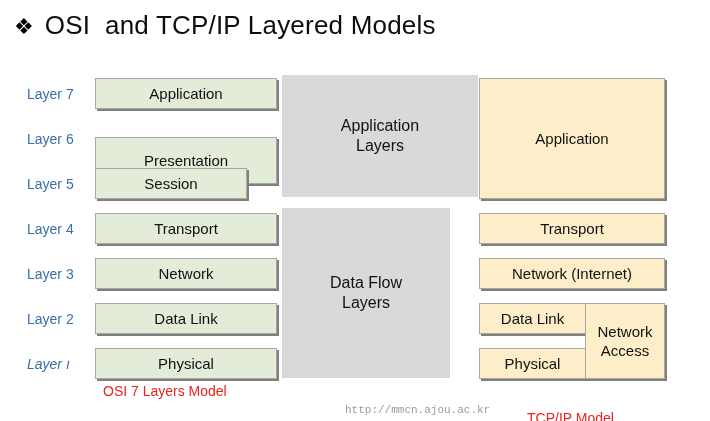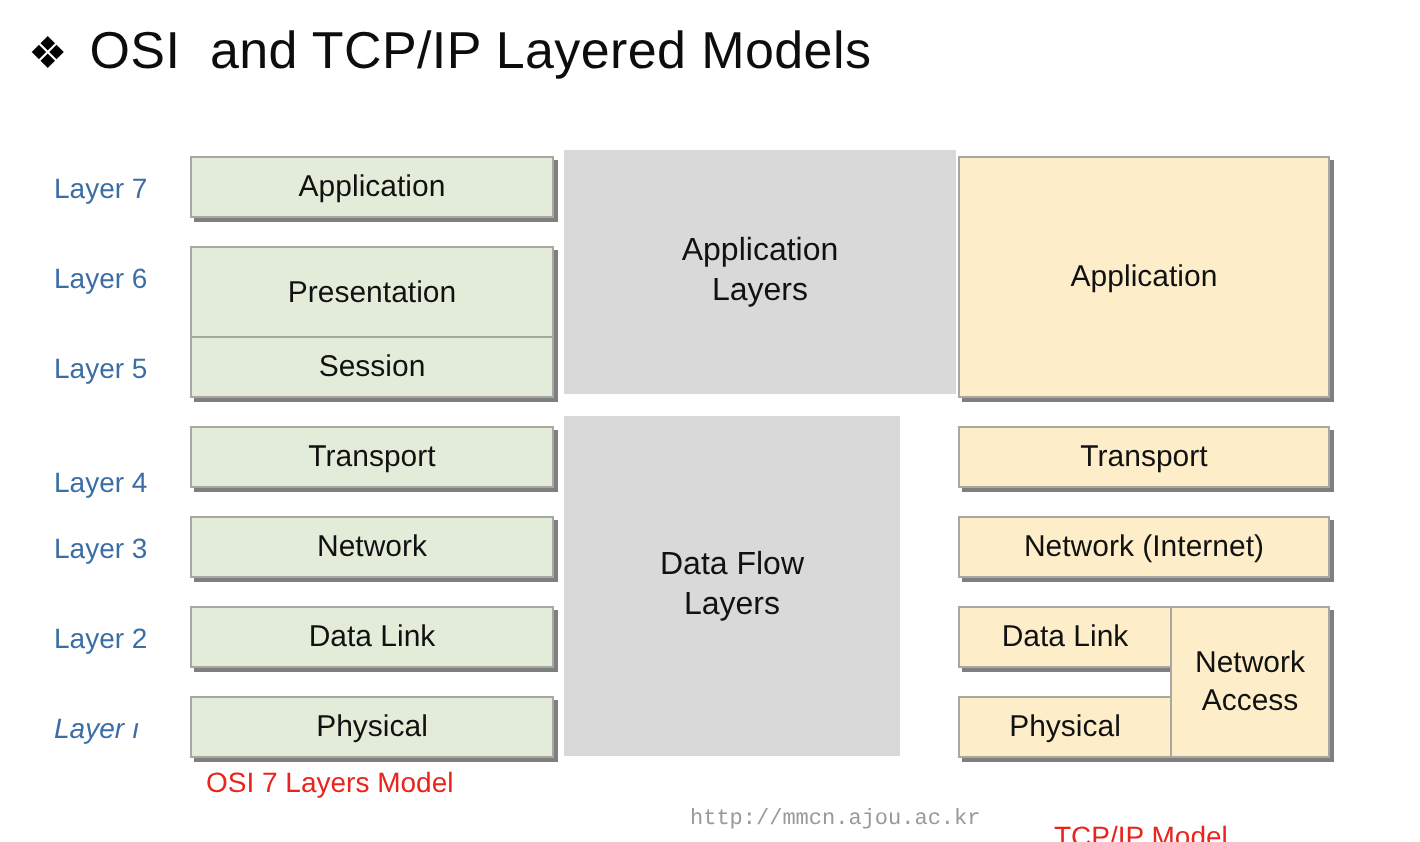--- a/index.html
+++ b/index.html
@@ -115,32 +115,32 @@
 Layers</span>
   </div>
   <div class="gray-block" style="left:282px; top:208px; width:168px; height:170px;">
     <span class="gb-label">Data Flow
 Layers</span>
   </div>
 
   <div class="layer-label" style="left:27px; top:86px;">Layer 7</div>
   <div class="layer-label" style="left:27px; top:131px;">Layer 6</div>
   <div class="layer-label" style="left:27px; top:176px;">Layer 5</div>
-  <div class="layer-label" style="left:27px; top:233px;">Layer 4</div>
+  <div class="layer-label" style="left:27px; top:221px;">Layer 4</div>
   <div class="layer-label" style="left:27px; top:266px;">Layer 3</div>
   <div class="layer-label" style="left:27px; top:311px;">Layer 2</div>
   <div class="layer-label" style="left:27px; top:356px;font-style:italic;">Layer ı</div>
 
   <div class="box green" style="left:95px; top:78px; width:182px; height:31px;">
     <span class="b-label">Application</span>
   </div>
-  <div class="box green" style="left:95px; top:123px; width:182px; height:47px;">
+  <div class="box green" style="left:95px; top:137px; width:182px; height:47px;">
     <span class="b-label">Presentation</span>
   </div>
-  <div class="box green" style="left:95px; top:168px; width:182px; height:31px;">
+  <div class="box green" style="left:95px; top:168px; width:152px; height:31px;">
     <span class="b-label">Session</span>
   </div>
   <div class="box green" style="left:95px; top:213px; width:182px; height:31px;">
     <span class="b-label">Transport</span>
   </div>
   <div class="box green" style="left:95px; top:258px; width:182px; height:31px;">
     <span class="b-label">Network</span>
   </div>
   <div class="box green" style="left:95px; top:303px; width:182px; height:31px;">
     <span class="b-label">Data Link</span>

